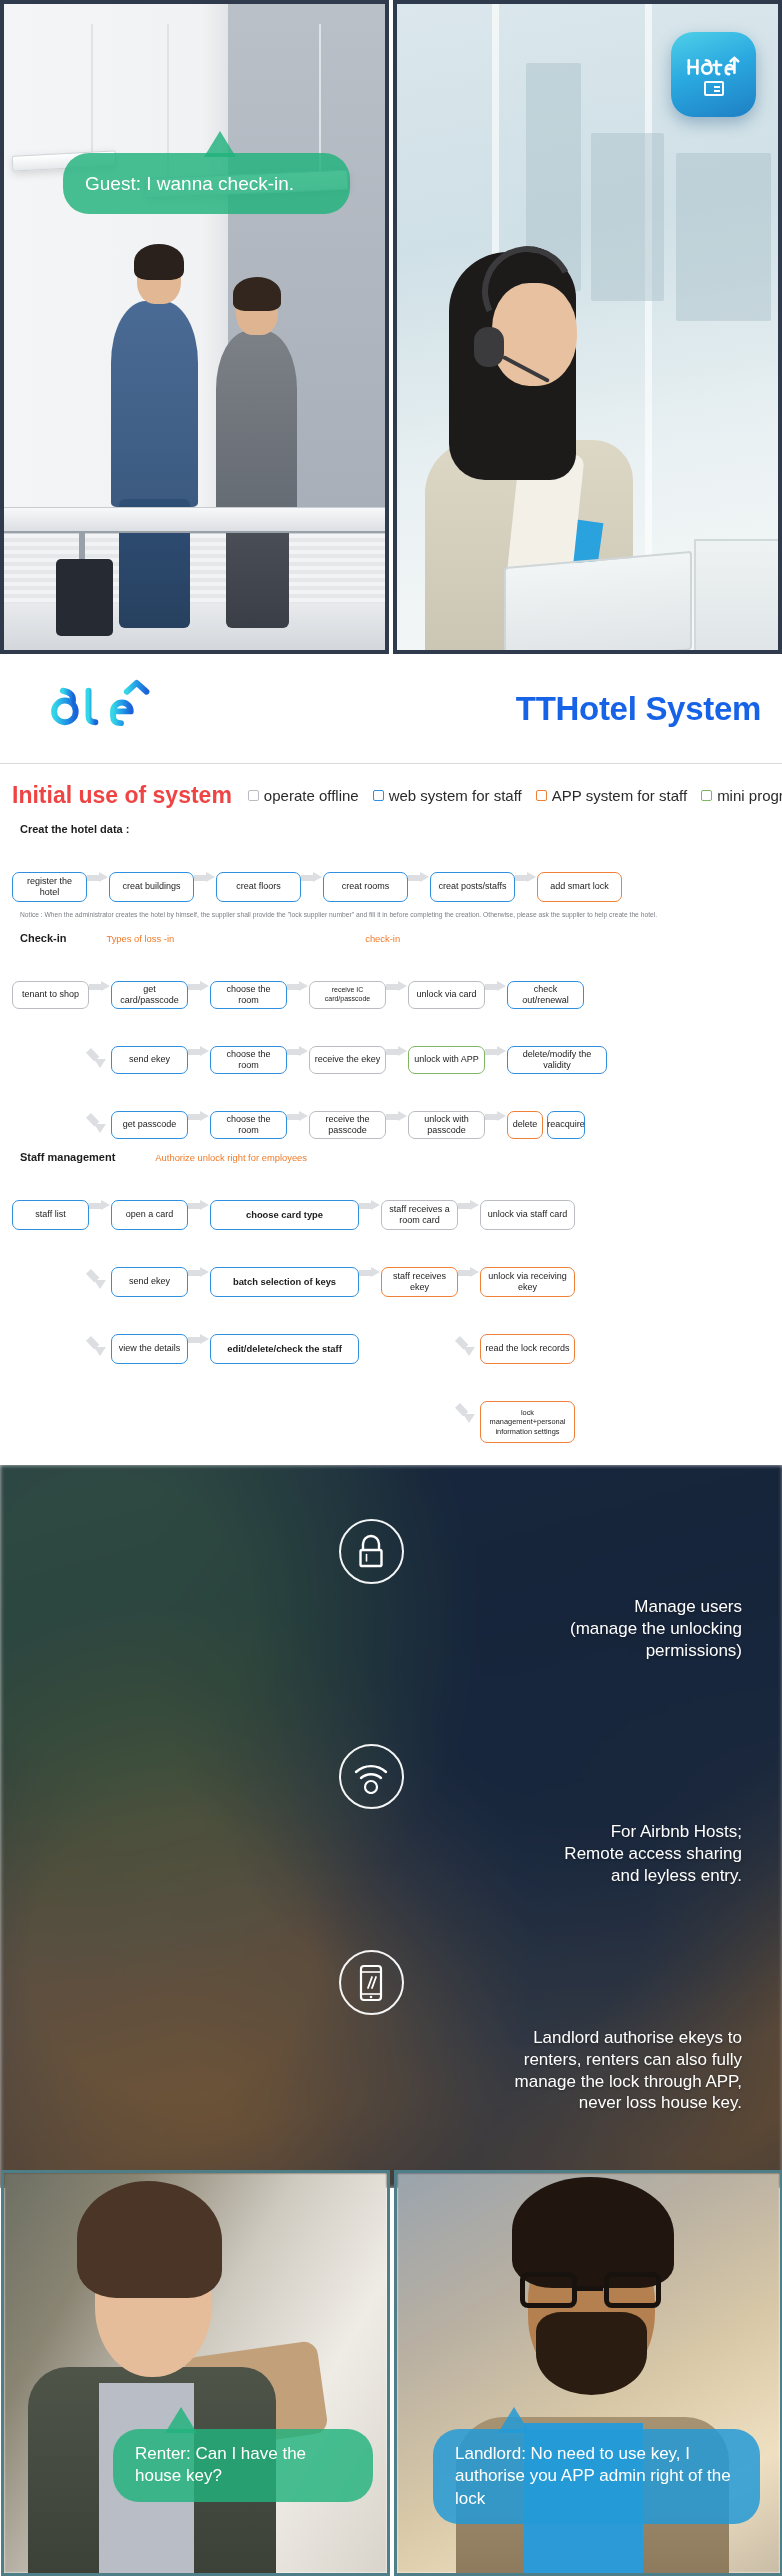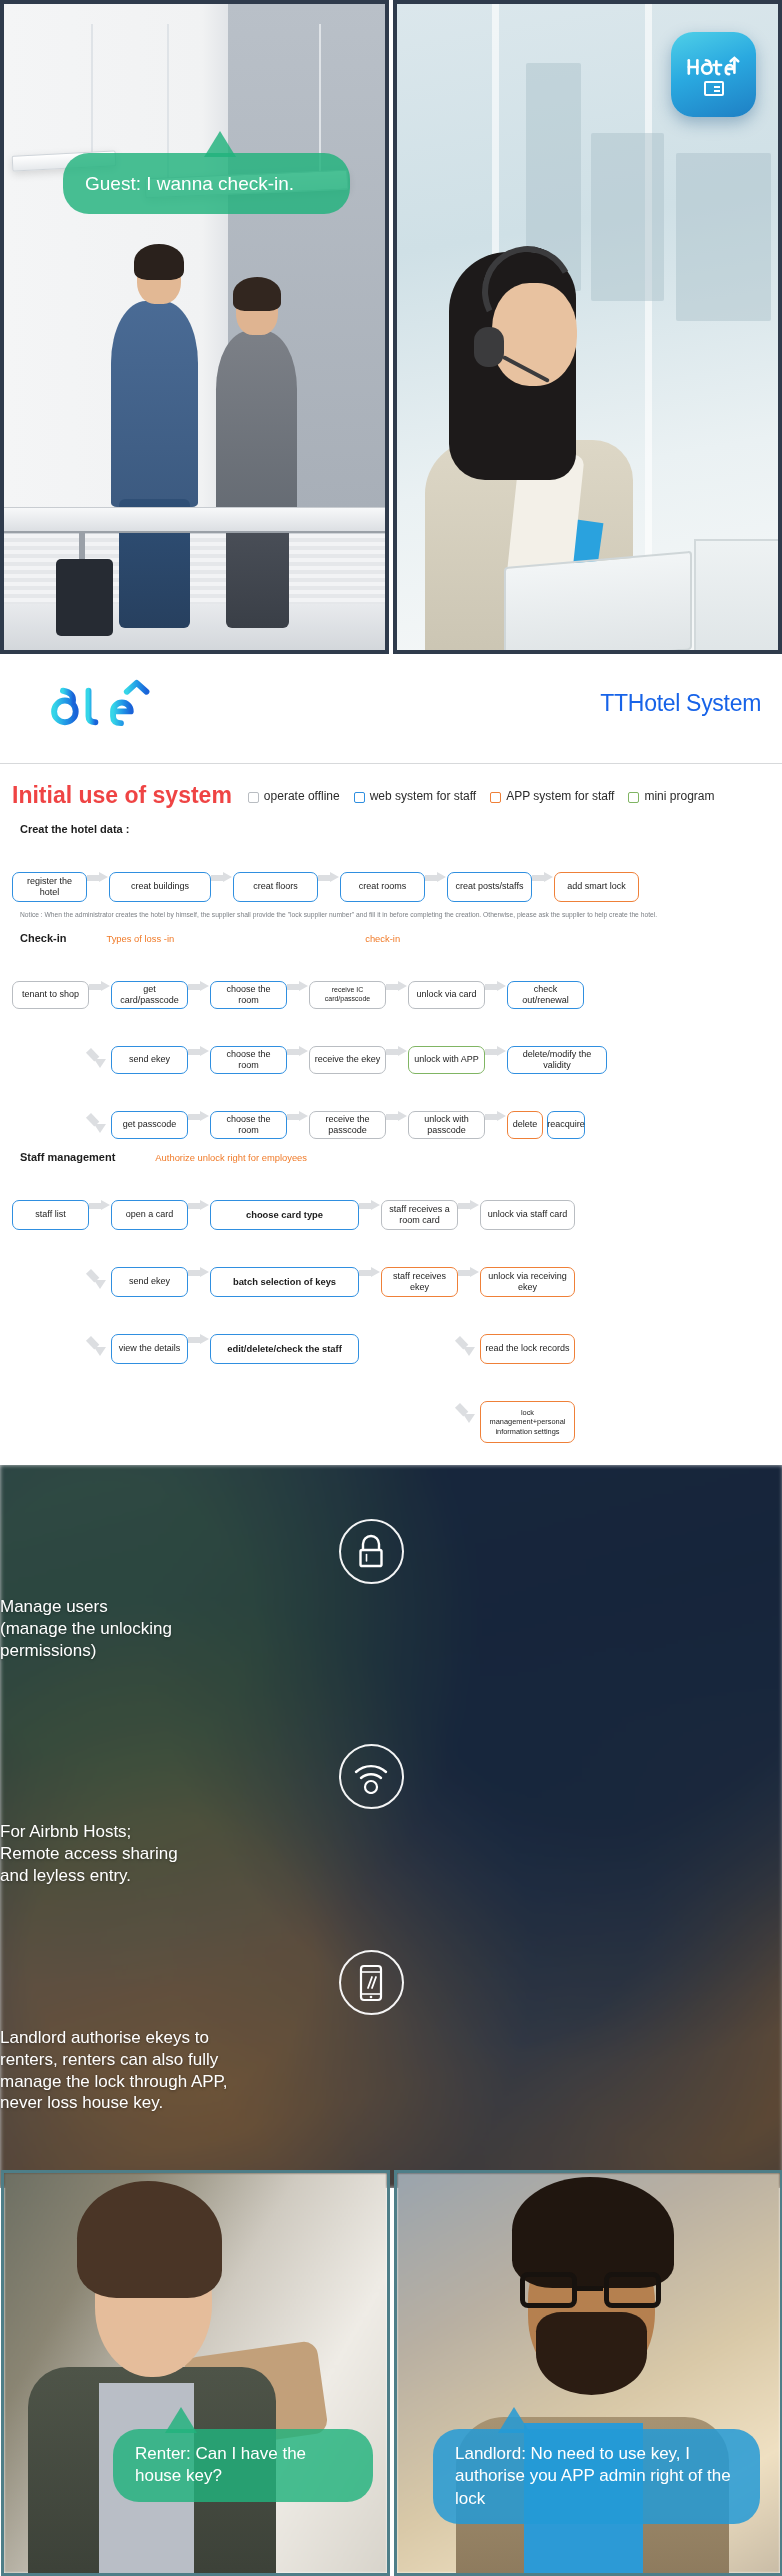--- a/index.html
+++ b/index.html
@@ -107,30 +107,30 @@
   .bubble.blue  .tail { border-left:16px solid transparent; border-right:16px solid transparent; border-bottom:26px solid rgba(35,154,214,.85); }
 
   #bubble-guest { left:59px; top:149px; width:287px; font-size:19px; height:61px; display:flex; align-items:center;}
   #bubble-guest .tail { left:141px; top:-22px; }
 
   
   .logo-header { width:783px; height:109px; position:relative; background:#fff; }
   .brand-logo { position:absolute; left:14px; top:22px; }
   .sys-title {
     position:absolute; right:22px; top:36px;
-    font-size:23px; font-weight:normal; color:#1763e8; letter-spacing:-0.3px;
+    font-size:33px; font-weight:bold; color:#1763e8; letter-spacing:-0.3px;
   }
   .hr-line { width:783px; height:1px; background:#d7d9db; }
 
   
   .flow-wrap { padding:18px 12px 14px 12px; }
   .sec-head { display:flex; align-items:center; gap:16px; margin-bottom:14px; }
   .sec-title { font-size:23px; font-weight:bold; color:#ef4444; white-space:nowrap; }
   .legend { display:flex; align-items:center; gap:14px; }
-  .legend-item { display:flex; align-items:flex-end; gap:5px; font-size:12px; color:#2b2b2b; white-space:nowrap;}
+  .legend-item { display:flex; align-items:center; gap:5px; font-size:15px; color:#2b2b2b; white-space:nowrap;}
   .chk { width:11px; height:11px; border-radius:2px; background:#fff; border:1.4px solid #b9bdc2; }
   .chk.blue   { border-color:#2f8fe0; }
   .chk.orange { border-color:#ef8038; }
   .chk.green  { border-color:#80b563; }
 
   .grp-title { font-size:11px; font-weight:bold; color:#1d1d1d; margin:4px 0 7px 8px; }
   .grp-head { display:flex; align-items:center; gap:40px; margin:12px 0 6px 8px; }
   .grp-head .grp-title { margin:0; }
   .grp-annot { font-size:9.4px; color:#f07a28; }
 
@@ -161,21 +161,21 @@
     background:
       radial-gradient(circle at 14% 22%, rgba(70,110,70,.55) 0 16%, transparent 42%),
       radial-gradient(circle at 78% 18%, rgba(26,42,66,.85) 0 26%, transparent 55%),
       radial-gradient(circle at 22% 68%, rgba(214,140,50,.40) 0 18%, transparent 46%),
       radial-gradient(circle at 64% 60%, rgba(36,56,84,.7) 0 22%, transparent 52%),
       radial-gradient(circle at 88% 78%, rgba(200,130,46,.34) 0 14%, transparent 40%),
       linear-gradient(165deg,#2d4257 0%,#1d3047 32%,#33435a 55%,#5a4c43 78%,#3a3a42 100%);
     filter: blur(2px);
   }
   .hero-dark { position:absolute; inset:0; background:rgba(10,20,34,.22); }
-  .feature { position:absolute; width:742px; text-align:left; color:#fff; }
+  .feature { position:absolute; width:742px; text-align:right; color:#fff; }
   .circ {
     width:65px; height:65px; border:2px solid rgba(255,255,255,.95); border-radius:50%;
     margin:0 auto 12px auto; display:flex; align-items:center; justify-content:center;
   }
   .feat-text { font-size:17px; line-height:1.28; text-shadow:0 1px 3px rgba(0,0,0,.35); }
 
   
   .bottom-band { position:absolute; left:0; top:2170px; width:783px; height:406px; display:flex; gap:4px; padding:0;justify-content:flex-end; }
   .bphoto { position:relative; width:389px; height:406px; overflow:hidden; border:3px solid #4e7e88; }
   .b-left-bg { position:absolute; inset:0;
@@ -323,21 +323,21 @@
         <span class="chk green"></span>
         <span>mini program</span>
       </div>
     </div>
   </div>
 
   <div class="grp-title">Creat the hotel data :</div>
   <div class="row">
     <div class="node blue" style="width:75px;height:30px">register the hotel</div>
     <div class="arrow"></div>
-    <div class="node blue" style="width:102px;height:30px">creat buildings</div>
+    <div class="node blue" style="width:85px;height:30px">creat buildings</div>
     <div class="arrow"></div>
     <div class="node blue" style="width:85px;height:30px">creat floors</div>
     <div class="arrow"></div>
     <div class="node blue" style="width:85px;height:30px">creat rooms</div>
     <div class="arrow"></div>
     <div class="node blue" style="width:85px;height:30px">creat posts/staffs</div>
     <div class="arrow"></div>
     <div class="node orange" style="width:85px;height:30px">add smart lock</div>
   </div>
   <div class="notice">Notice : When the administrator creates the hotel by himself, the supplier shall provide the "lock supplier number" and fill it in before completing the creation. Otherwise, please ask the supplier to help create the hotel.</div>

